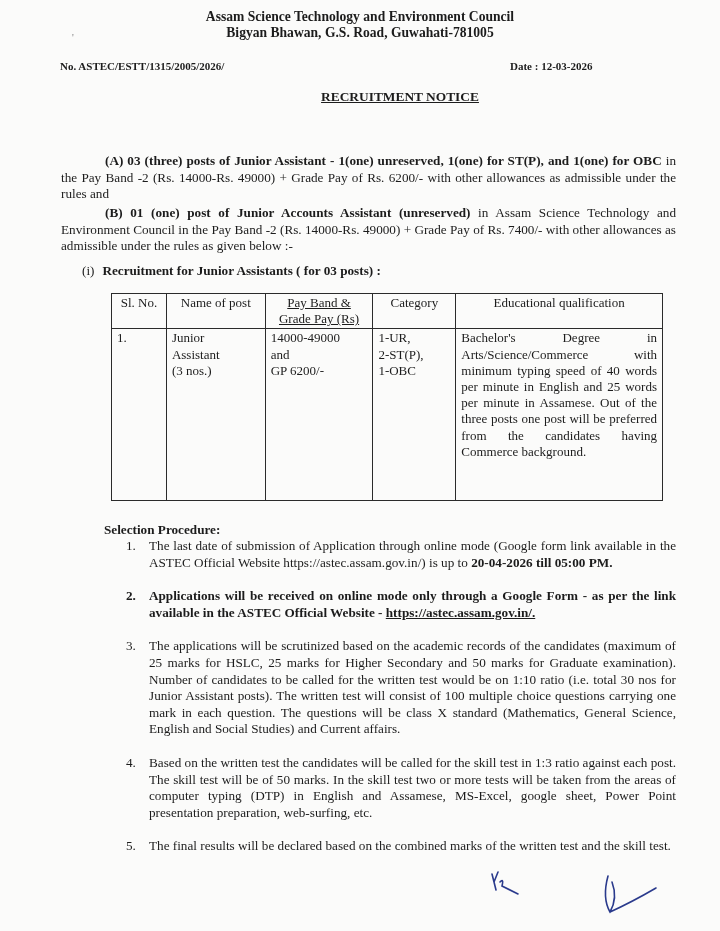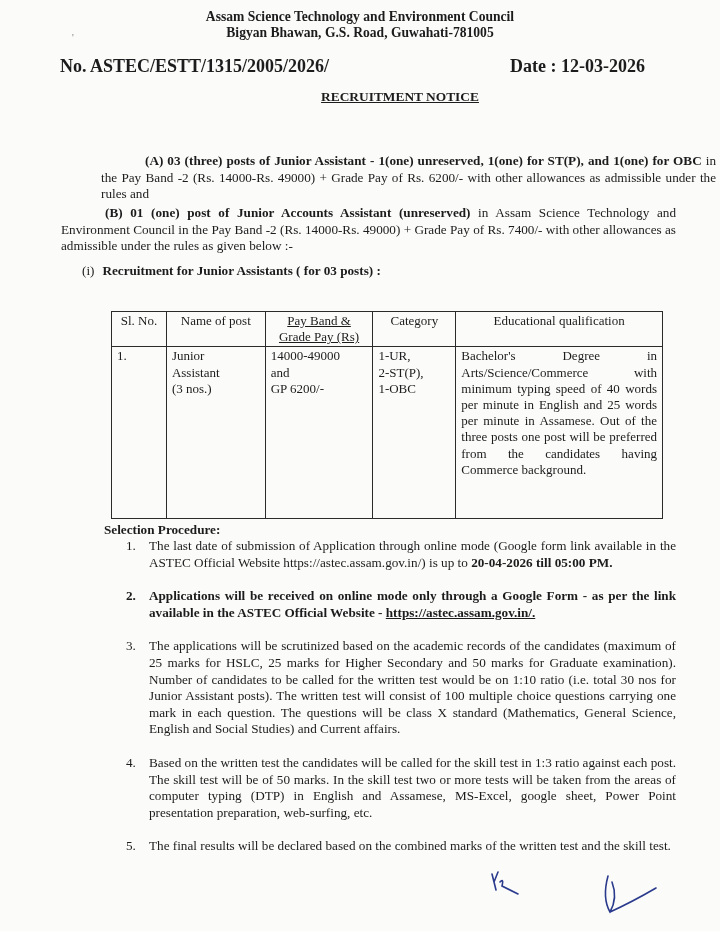--- a/index.html
+++ b/index.html
@@ -6,30 +6,30 @@
   html, body { width: 720px; height: 931px; background: #fbfbfa; overflow: hidden; }
   body {
     font-family: "Liberation Serif", "DejaVu Serif", serif;
     color: #1c1c1c;
     font-size: 13.2px;
     line-height: 16.6px;
     position: relative;
   }
   .page { position: absolute; left: 0; top: 0; width: 720px; height: 931px; }
   .hdr-line { position: absolute; left: 0; width: 720px; text-align: center; font-weight: bold; font-size: 13.6px; }
-  .ref-row { position: absolute; top: 58px; left: 60px; width: 560px; font-weight: bold; font-size: 18px; }
+  .ref-row { position: absolute; top: 58px; left: 60px; width: 560px; font-weight: bold; font-size: 11px; }
   .ref-row .date { position: absolute; left: 450px; top: 0; white-space: nowrap; }
   .title { position: absolute; top: 89px; left: 0; width: 720px; text-align: center; font-weight: bold; text-decoration: underline; font-size: 13.4px; margin-left: 40px; }
   .para { position: absolute; left: 61px; width: 615px; text-align: justify; }
   .para.indent-first { text-indent: 44px; }
   .bold { font-weight: bold; }
   .subhead { position: absolute; left: 82px; top: 263px; font-weight: bold; white-space: nowrap; }
   .subhead .num { font-weight: normal; margin-right: 8px; }
   table.posts {
-    position: absolute; left: 111px; top: 311px; width: 552px;
+    position: absolute; left: 111px; top: 293px; width: 552px;
     border-collapse: collapse; font-size: 13px; line-height: 16.2px;
   }
   table.posts td, table.posts th {
     border: 1.4px solid #2b2b2b; vertical-align: top; padding: 1px 5px;
     font-weight: normal;
   }
   table.posts th { text-align: center; height: 34px; }
   table.posts td { height: 172px; }
   .c1 { width: 55px; } .c2 { width: 99px; } .c3 { width: 108px; text-decoration: underline; } .c4 { width: 83px; } .c5 { width: 207px; }
   .center { text-align: left; }
@@ -54,21 +54,21 @@
   <div class="hdr-line" style="top:25px;">Bigyan Bhawan, G.S. Road, Guwahati-781005</div>
 
   <div class="ref-row">
     <span>No. ASTEC/ESTT/1315/2005/2026/</span>
     <span class="date">Date : 12-03-2026</span>
   </div>
 
   <div class="title">RECRUITMENT NOTICE</div>
 
 
-  <p class="para indent-first" style="top:153px;margin-left:40px;"><span class="bold">(A) 03 (three) posts of Junior Assistant - 1(one) unreserved, 1(one) for ST(P), and 1(one) for OBC</span><span> in the Pay Band -2 (Rs. 14000-Rs. 49000) + Grade Pay of Rs. 6200/- with other allowances as admissible under the rules  and</span></p>
+  <p class="para indent-first" style="top:153px;"><span class="bold">(A) 03 (three) posts of Junior Assistant - 1(one) unreserved, 1(one) for ST(P), and 1(one) for OBC</span><span> in the Pay Band -2 (Rs. 14000-Rs. 49000) + Grade Pay of Rs. 6200/- with other allowances as admissible under the rules  and</span></p>
 
   <p class="para indent-first" style="top:205px;"><span class="bold">(B) 01 (one) post of Junior Accounts Assistant (unreserved)</span><span> in Assam Science Technology and Environment Council in the Pay Band -2 (Rs. 14000-Rs. 49000) + Grade Pay of Rs. 7400/- with other allowances as admissible under the rules as given below :-</span></p>
 
   <div class="subhead">
     <span class="num">(i)</span><span>Recruitment for Junior Assistants ( for 03 posts) :</span>
   </div>
 
   <table class="posts">
     <tbody>
         <tr>

